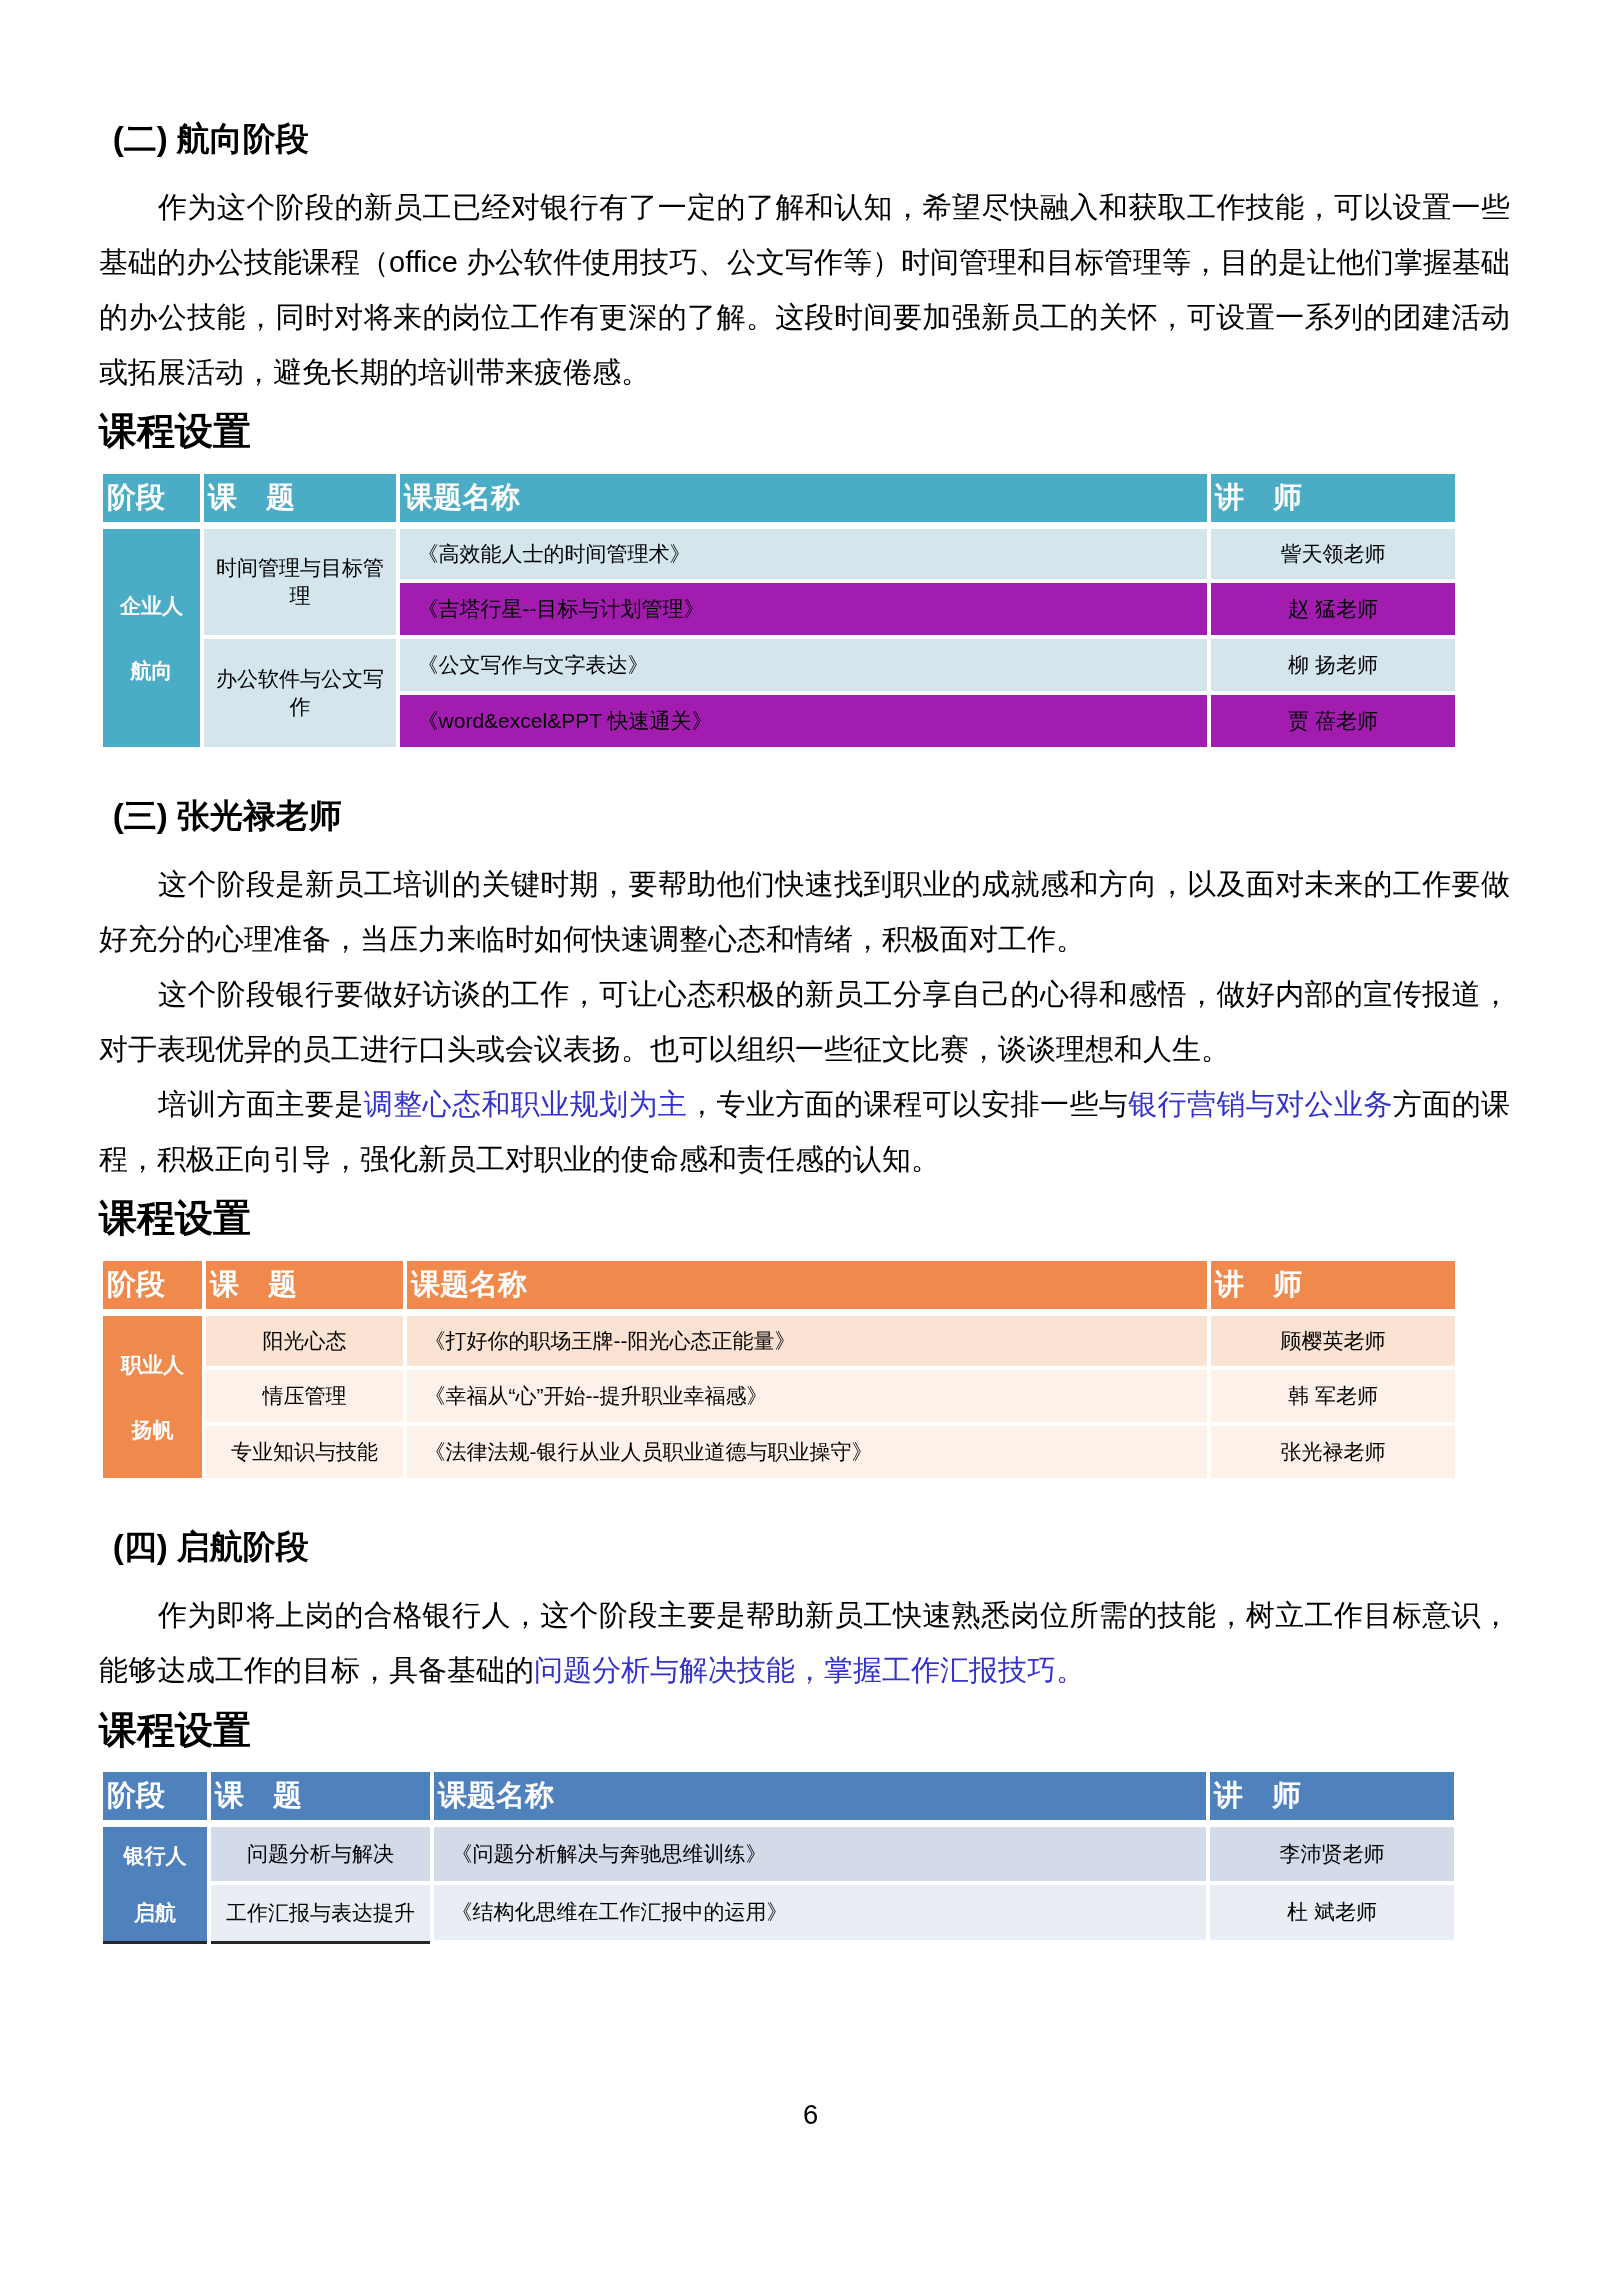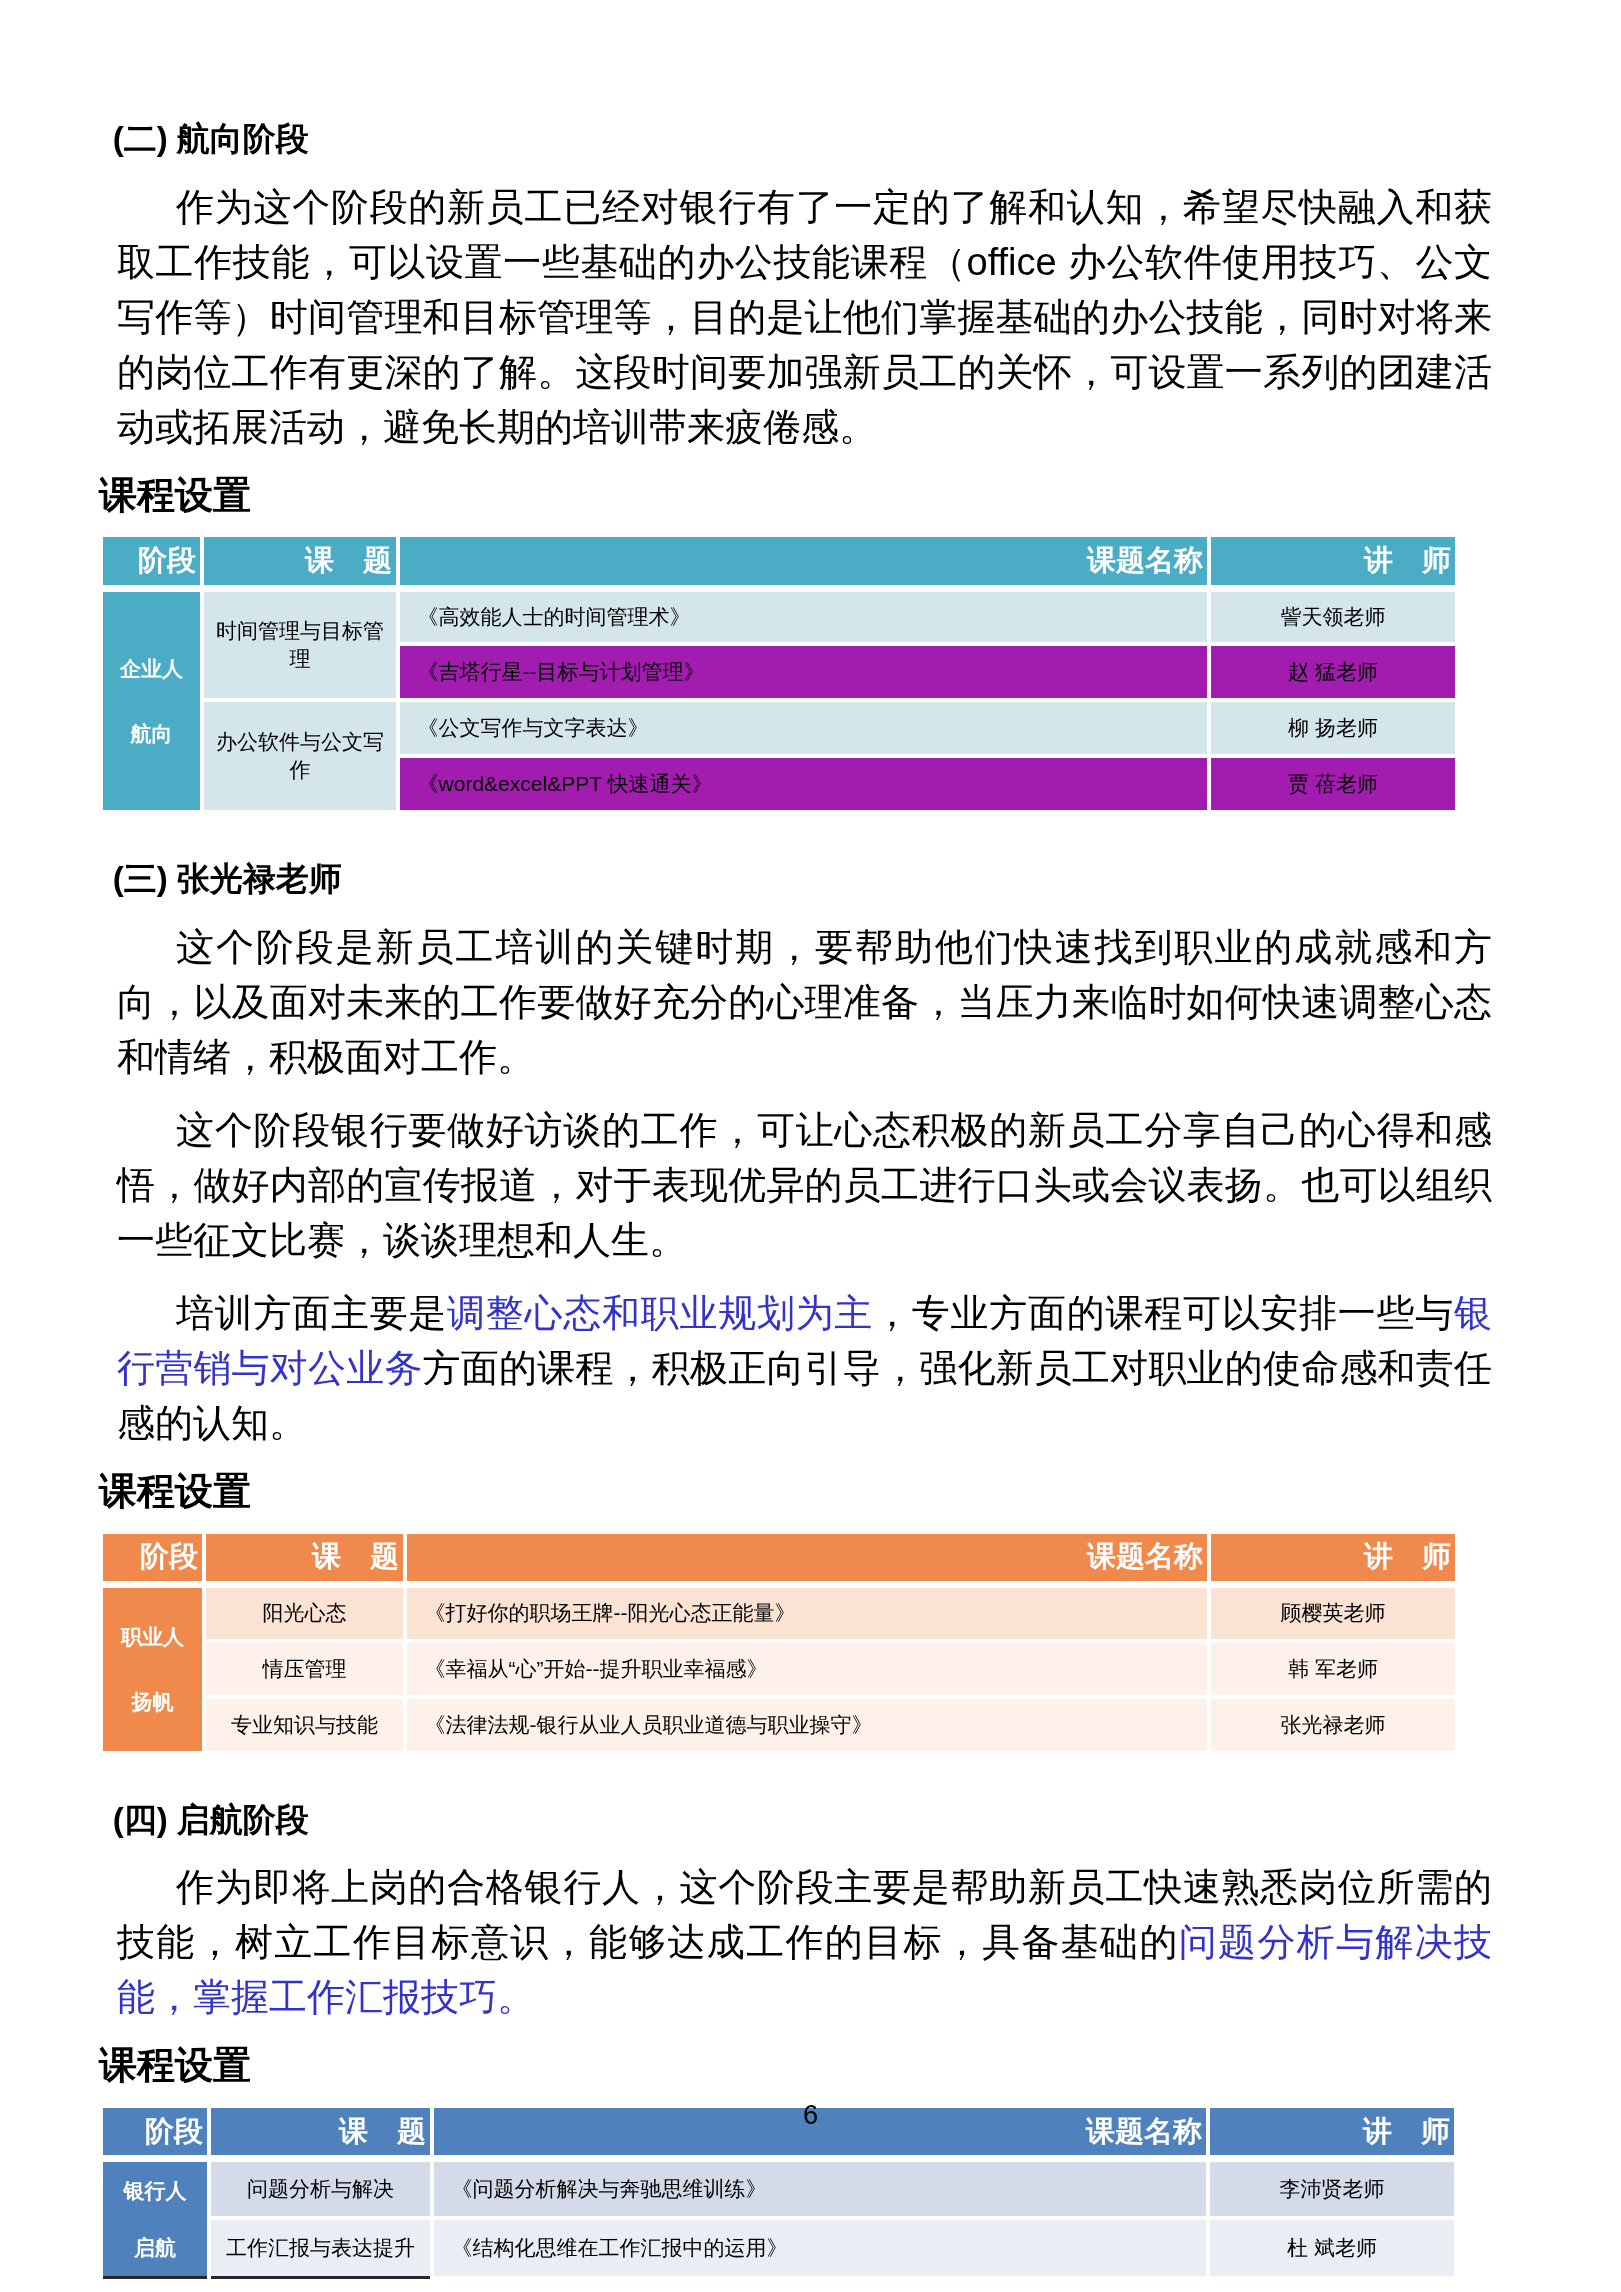--- a/index.html
+++ b/index.html
@@ -6,30 +6,30 @@
   html,body { margin:0; padding:0; background:#ffffff; }
   .page {
     position:relative; width:1621px; height:2293px; background:#ffffff;
     font-family:"Liberation Sans","DejaVu Sans",sans-serif; color:#000; overflow:hidden;
   }
   .content { position:absolute; left:99px; top:0; width:1411px; padding-top:117px; }
 
   .sec-heading { font-size:33px; font-weight:700; line-height:43px; margin:43px 0 19.6px 0; padding-left:13.7px; color:#000; }
   .sec-heading.first { margin-top:0; }
 
-  .body-p { font-size:38px; line-height:55px; text-align:justify; text-justify:inter-ideograph; margin:18px; text-indent:59px; color:#000; }
+  .body-p { font-size:29px; line-height:55px; text-align:justify; text-justify:inter-ideograph; margin:0; text-indent:59px; color:#000; }
 
   .course-label { font-size:38px; font-weight:700; line-height:45px; margin:9.8px 0 15.7px 0; color:#000; }
 
   .link-text { color:#3333CC; }
 
   table.ctable { border-collapse:collapse; width:1356px; table-layout:fixed; margin:0 0 5.9px 0; }
   .ctable th {
     border:4.9px solid #fff; border-bottom-width:7.8px; height:53px;
-    color:#fff; font-size:29px; font-weight:700; text-align:right; padding:0 3.9px;
+    color:#fff; font-size:29px; font-weight:700; text-align:left; padding:0 3.9px;
   }
   .ctable td { border:4.9px solid #fff; height:56px; font-size:21px; padding:0 5.9px; text-align:center; color:#000; }
   .ctable td.course { text-align:left; padding-left:17.6px; }
   .ctable td.stage { font-weight:700; color:#fff; }
   .stage-line { display:block; line-height:65px; }
   .t-blue .stage-line { line-height:57px; }
 
   .t-teal th, .t-teal td.stage { background:#4BACC6; }
   .t-teal .rD { background:#D5E5EC; }
   .t-teal .rL { background:#a21caf; }

